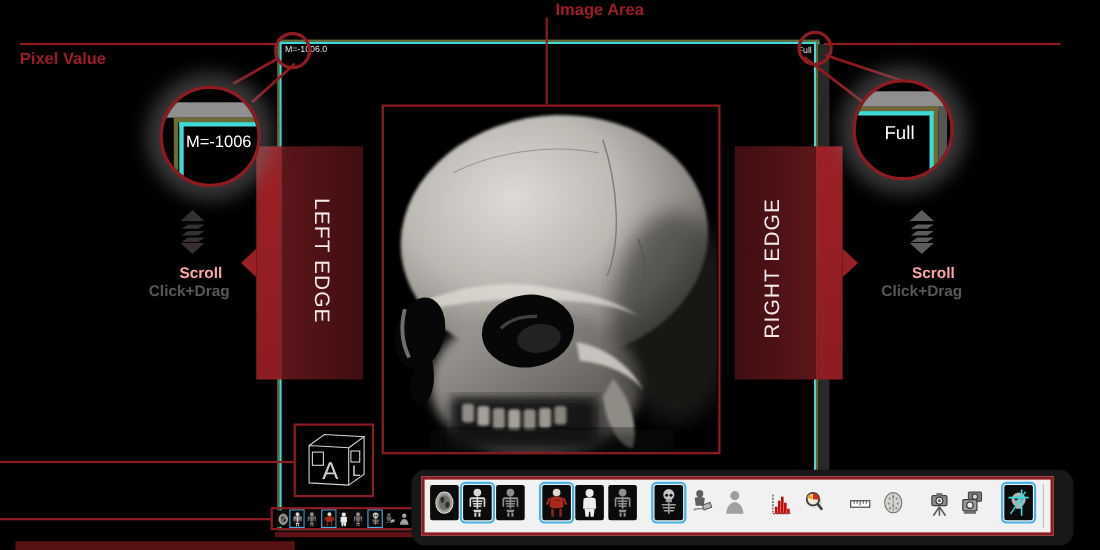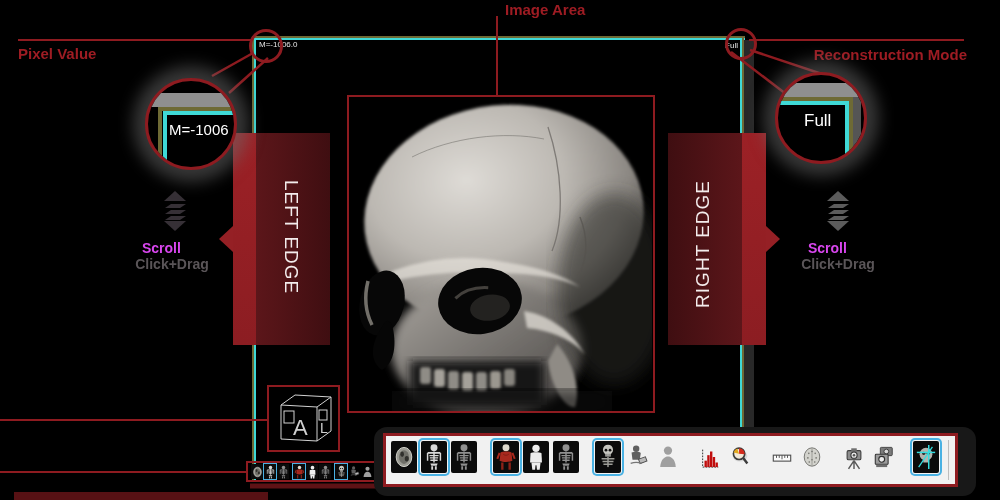--- a/index.html
+++ b/index.html
@@ -19,21 +19,21 @@
   .bubble{border:3px solid #8e1b20;border-radius:50%;background:#000;overflow:hidden;
           box-shadow:0 0 16px 12px rgba(110,110,110,.50);}
   .bubble-text{color:#fff;white-space:nowrap;}
   
   .banner-bright{background:linear-gradient(to bottom,#9c2126,#8c1d22);}
   .banner-dark-left{background:linear-gradient(to right,#5c161a,#3f0e11);}
   .banner-dark-right{background:linear-gradient(to left,#5c161a,#3f0e11);}
   .edge-text{color:#f3ecec;font-size:19px;letter-spacing:1px;white-space:nowrap;}
   .edge-vert-down{writing-mode:vertical-rl;}
   .edge-vert-up{writing-mode:vertical-rl;transform:rotate(180deg);}
-  .scroll-word{color:#d946ef;font-size:14px;font-weight:600;text-align:left;}
+  .scroll-word{color:#fca5a5;font-size:14px;font-weight:600;text-align:right;}
   .drag-word{color:#5a5558;font-size:14px;font-weight:600;text-align:center;}
   
   .tb-shadow{background:#181818;border-radius:13px;}
   .tb-big{border:3px solid #8e1b20;background:#f1f1f1;}
   .tb-icons{display:flex;align-items:center;gap:4px;}
   .tIcon{width:26px;height:32px;display:flex;align-items:center;justify-content:center;flex:0 0 auto;}
   .tIcon.dark{background:#0b0b0b;border-radius:2px;}
   .tIcon.sel{box-shadow:0 0 0 1px #f4f4f4,0 0 0 3px #49b1e3;}
   .tIcon.gapAfter{margin-right:12px;}
   .tb-mini{display:flex;align-items:center;gap:1px;}
@@ -163,21 +163,20 @@
 
   <div class="abs banner-dark-right" style="left:668px;top:133px;width:74px;height:212px;">
     <div class="edge-text edge-vert-up abs" style="left:24px;top:47px;">RIGHT EDGE</div>
   </div>
   <div class="abs banner-bright" style="left:742px;top:133px;width:24px;height:212px;"></div>
   <div class="abs" style="left:766px;top:226px;width:0;height:0;border-top:13px solid transparent;border-bottom:13px solid transparent;border-left:14px solid #952025;"></div>
 
   <div class="abs red-line" style="left:18px;top:39px;width:233px;height:2px;"></div>
   <div class="abs red-line" style="left:749px;top:39px;width:215px;height:2px;"></div>
   <div class="abs lbl" style="left:18px;top:45px;">Pixel Value</div>
-  <div class="abs lbl" style="right:33px;top:46px;">Reconstruction Mode</div>
 
   <div class="abs lbl" style="left:505px;top:1px;text-align:right;">Image Area</div>
   <div class="abs red-line" style="left:496px;top:16px;width:2px;height:79px;"></div>
   <div class="abs red-box" style="left:347px;top:95px;width:304px;height:314px;"></div>
 
   <div class="abs red-line" style="left:0px;top:419px;width:267px;height:2px;"></div>
   <div class="abs red-box" style="left:267px;top:385px;width:69px;height:63px;"></div>
 
   <div class="abs red-line" style="left:0px;top:471px;width:246px;height:2px;"></div>
   <div class="abs" style="left:14px;top:492px;width:254px;height:8px;background:#571114;"></div>

